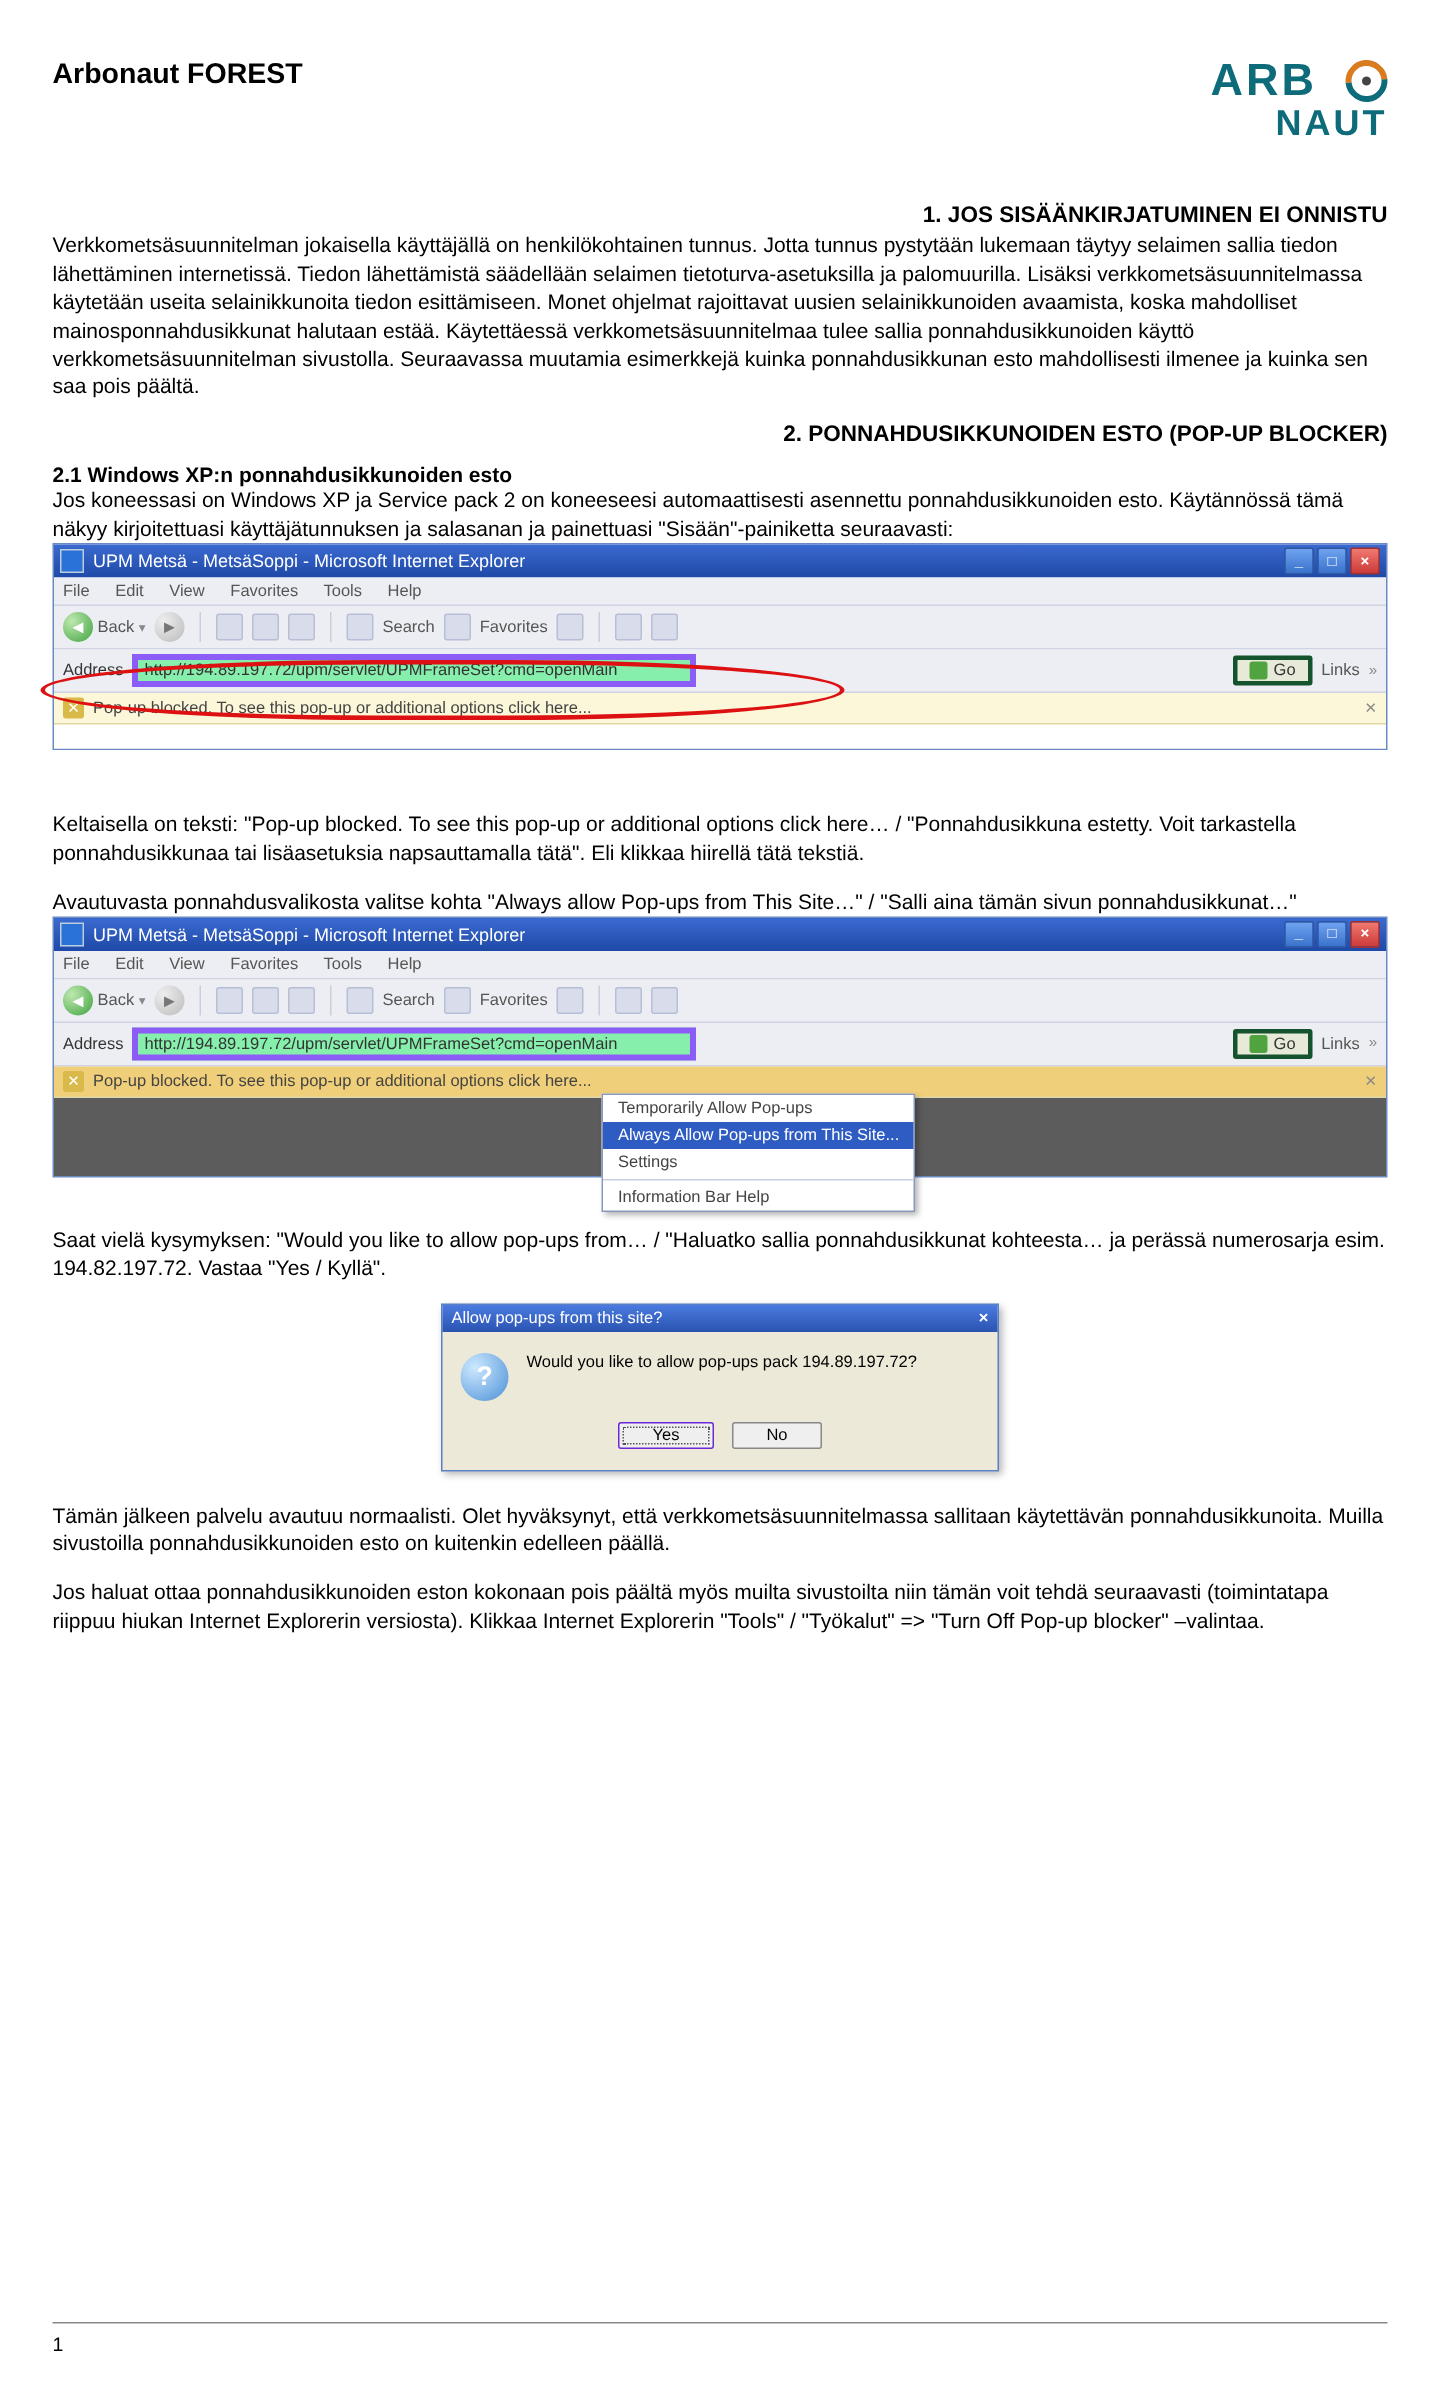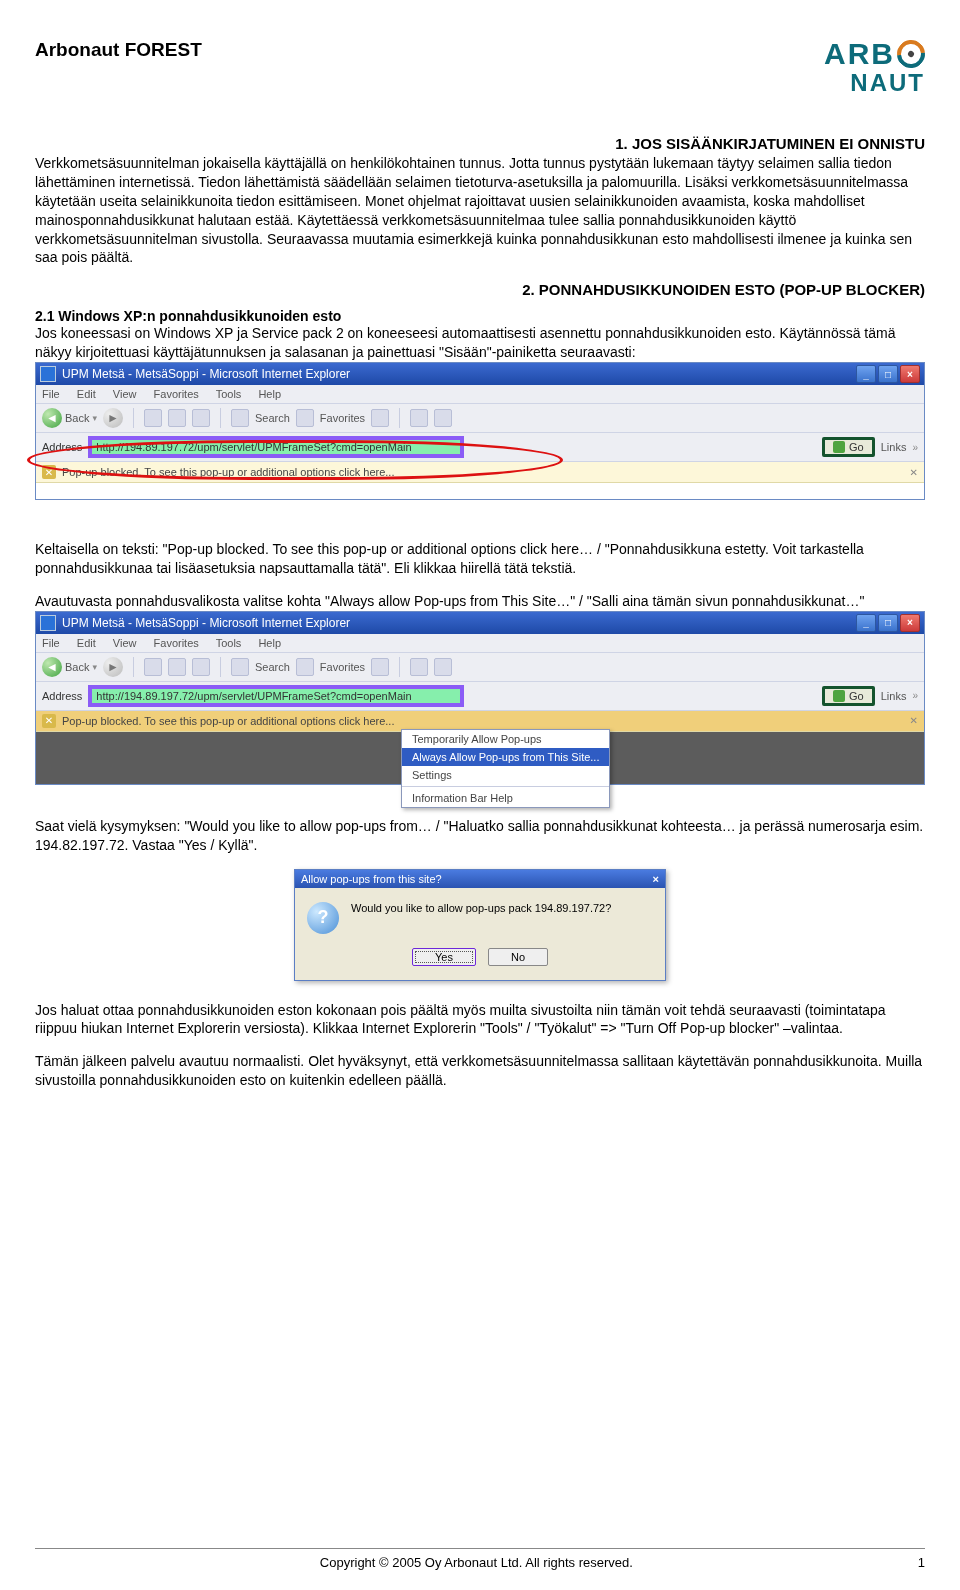--- a/index.html
+++ b/index.html
@@ -30,21 +30,21 @@
   .logo-block {
     display: flex;
     flex-direction: column;
     align-items: flex-end;
     line-height: 1;
     gap: 2px;
   }
   .logo-top {
     display: flex;
     align-items: center;
-    gap: 2px;
+    gap: 19px;
   }
   .logo-arb {
     font-weight: 900;
     font-size: 30px;
     letter-spacing: 2px;
     color: #0d6b7a;
     font-family: Arial, sans-serif;
   }
   .logo-naut {
     font-weight: 900;
@@ -387,22 +387,21 @@
         <div class="dlg-ico">?</div>
         <div>Would you like to allow pop-ups pack 194.89.197.72?</div>
       </div>
       <div class="dlg-btns">
         <button class="dlg-btn focus">Yes</button>
         <button class="dlg-btn">No</button>
       </div>
     </div>
   </div>
 
+  <p class="body-text">Tämän jälkeen palvelu avautuu normaalisti. Olet hyväksynyt, että verkkometsäsuunnitelmassa sallitaan käytettävän ponnahdusikkunoita. Muilla sivustoilla ponnahdusikkunoiden esto on kuitenkin edelleen päällä.</p>
+
   <p class="body-text">Jos haluat ottaa ponnahdusikkunoiden eston kokonaan pois päältä myös muilta sivustoilta niin tämän voit tehdä seuraavasti (toimintatapa riippuu hiukan Internet Explorerin versiosta). Klikkaa Internet Explorerin "Tools" / "Työkalut" =&gt; "Turn Off Pop-up blocker" –valintaa.</p>
 
-  <p class="body-text">Tämän jälkeen palvelu avautuu normaalisti. Olet hyväksynyt, että verkkometsäsuunnitelmassa sallitaan käytettävän ponnahdusikkunoita. Muilla sivustoilla ponnahdusikkunoiden esto on kuitenkin edelleen päällä.</p>
-
   <div class="footer">
-    <span style="flex:1;text-align:center;">Copyright © 2005 Oy Arbonaut Ltd. All rights reserved.</span>
     <span>1</span>
   </div>
 
 </div>
 
 </body></html>

